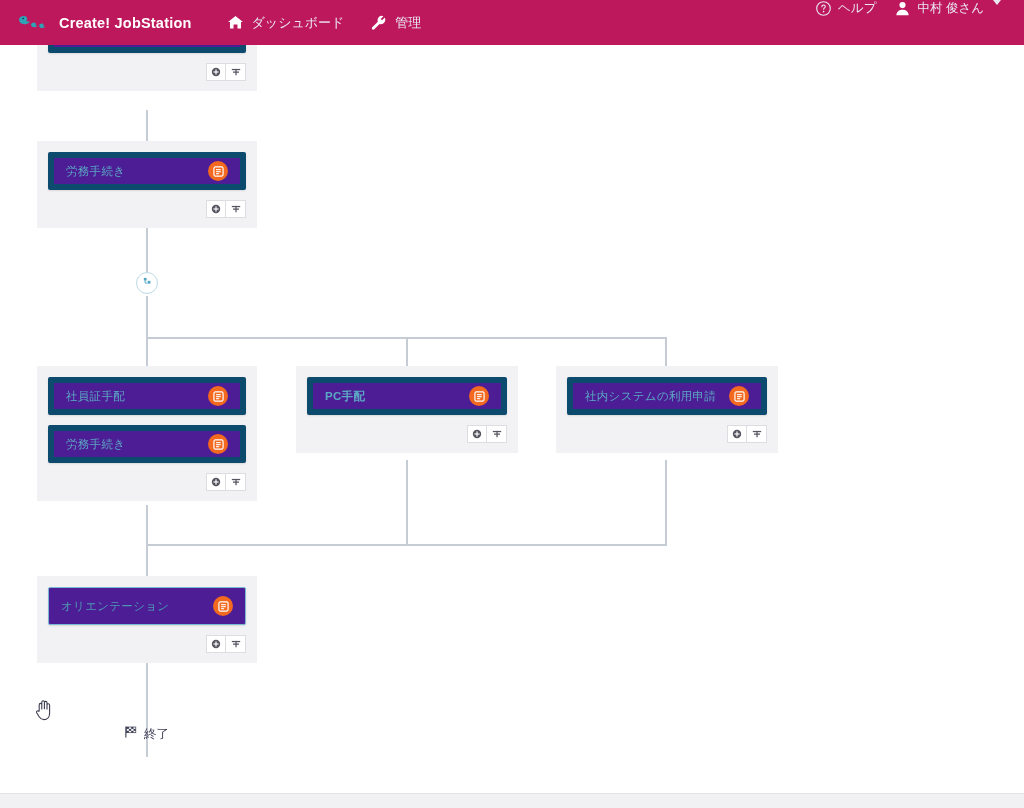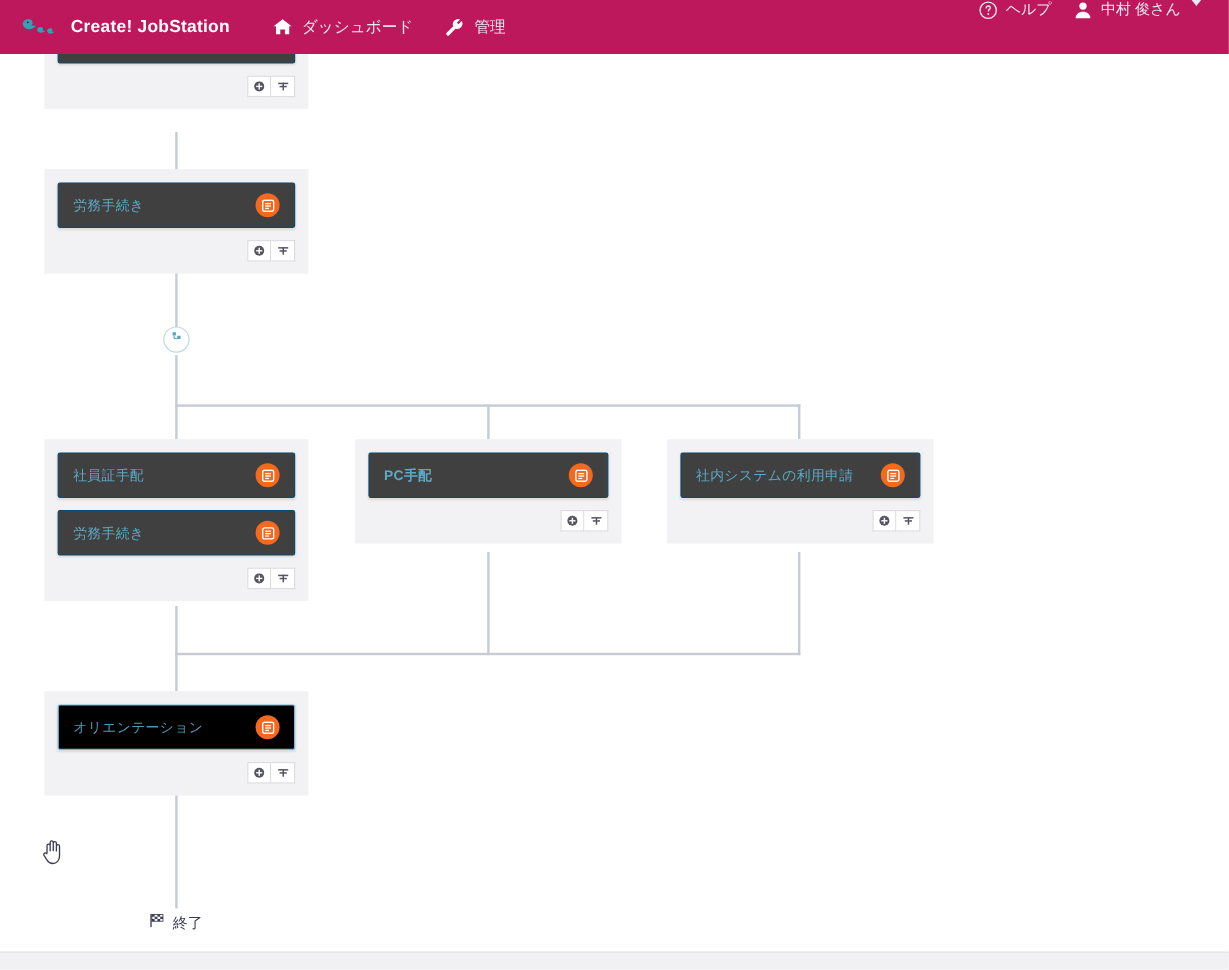--- a/index.html
+++ b/index.html
@@ -64,32 +64,32 @@
   .vline{ position:absolute; width:2px; background:#c6ccd4; }
   .hline{ position:absolute; height:2px; background:#c6ccd4; }
 
   
   .group{
     position:absolute;
     background:#f2f2f4;
     padding:11px 11px 0 11px;
   }
   .card{
-    background:#404040;
-    border:1px solid #0c4a6e;
+    background:#4c1d95;
+    border:6px solid #0c4a6e;
     border-radius:2px;
     box-shadow:0 1px 2px rgba(0,0,0,.10);
     height:38px;
     display:flex; align-items:center;
     padding:0 12px;
     margin-bottom:10px;
     cursor:pointer;
   }
   .card.sel{
-    background:#000000;
+    background:#4c1d95;
     border:1px solid #79b9d4;
   }
   .card-label{
     font-size:11.5px;
     color:#5ba9c4;
     letter-spacing:.3px;
     white-space:nowrap;
     overflow:hidden;
   }
   .card.sel .card-label{ color:#4d9ab5; }
@@ -405,21 +405,21 @@
       <div class="act-btn">
         <svg width="10" height="10" viewBox="0 0 12 12" aria-hidden="true">
           <rect x="1" y="2.3" width="10" height="1.5" fill="#555561"></rect>
           <rect x="2.4" y="5.4" width="7.2" height="1.5" fill="#555561"></rect>
           <rect x="5.3" y="2.3" width="1.5" height="7.6" fill="#555561"></rect>
         </svg>
       </div>
     </div>
   </div>
 
-  <div class="end-marker" style="left:124px; top:715px;text-align:right;">
+  <div class="end-marker" style="left:124px; top:680px;text-align:right;">
     <span>
       <svg width="14" height="14" viewBox="0 0 14 14" aria-hidden="true">
         <rect x="1.3" y="1.6" width="1.1" height="11" fill="#3c3c54"></rect>
         <g fill="#3c3c54">
           <rect x="2.6" y="2.0" width="2.3" height="1.9"></rect>
           <rect x="7.2" y="2.0" width="2.3" height="1.9"></rect>
           <rect x="4.9" y="3.9" width="2.3" height="1.9"></rect>
           <rect x="9.5" y="3.9" width="2.3" height="1.9"></rect>
           <rect x="2.6" y="5.8" width="2.3" height="1.9"></rect>
           <rect x="7.2" y="5.8" width="2.3" height="1.9"></rect>

